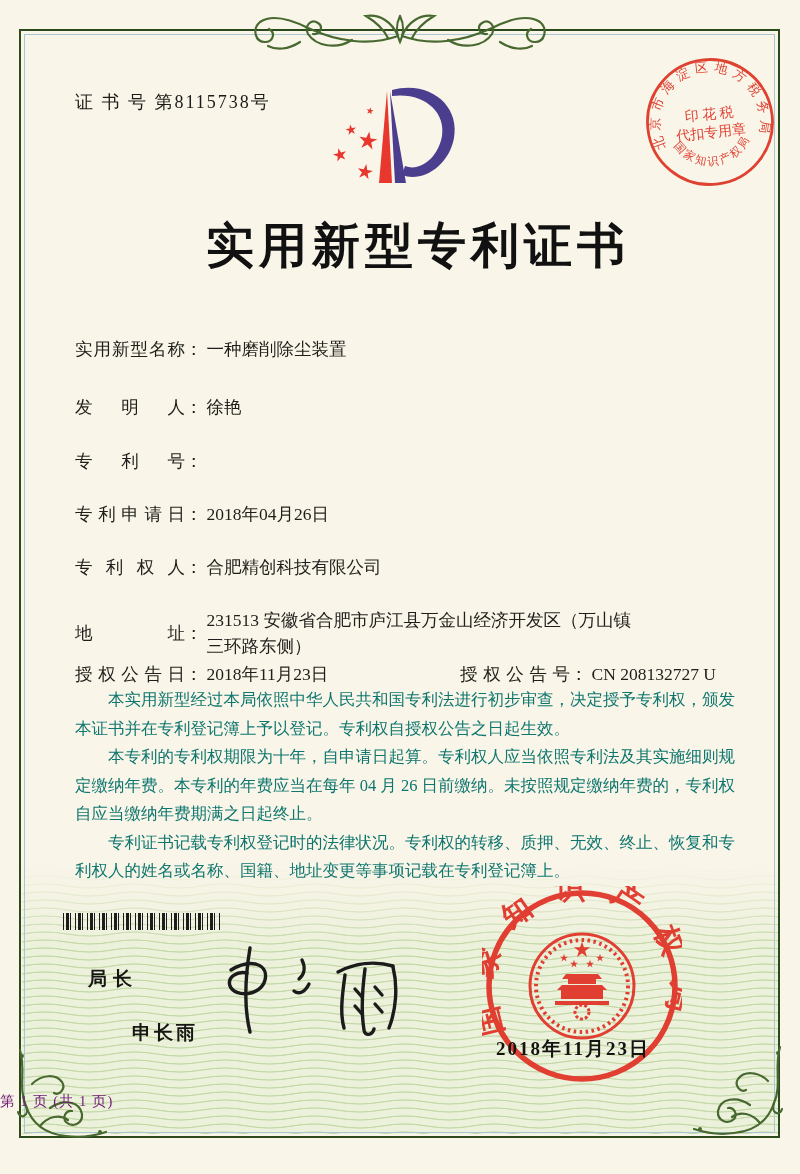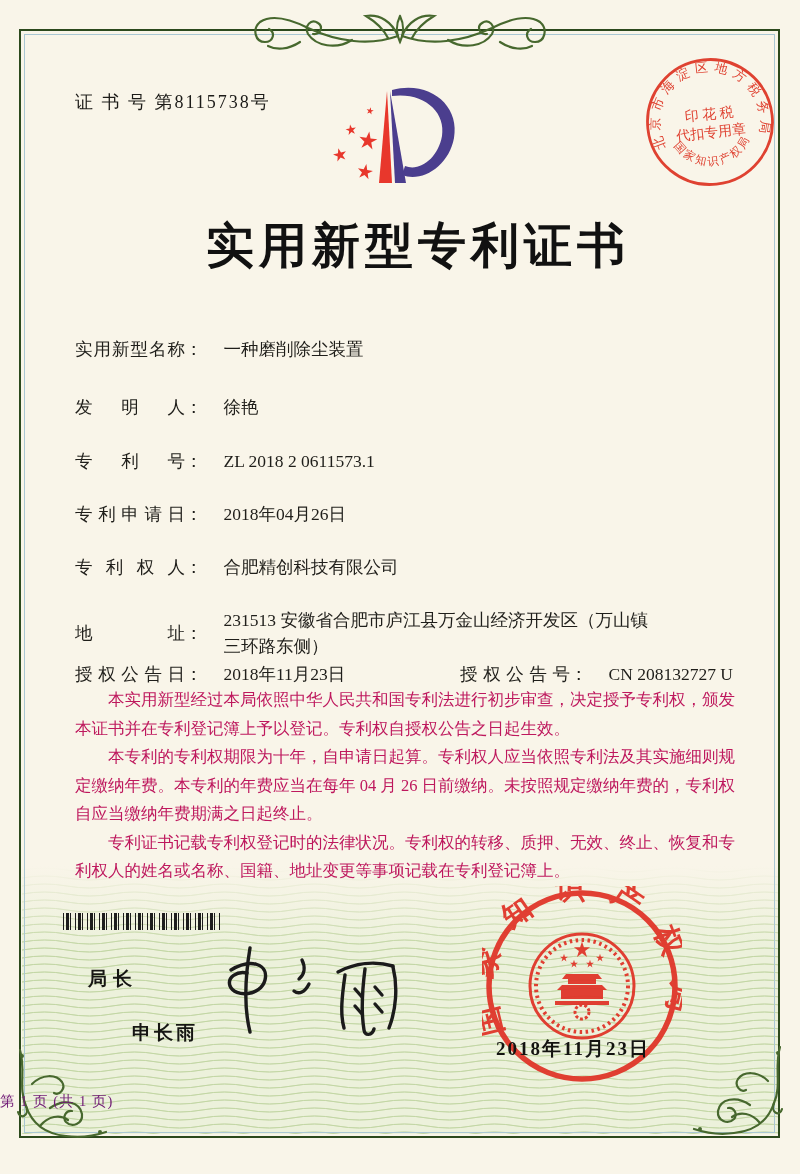--- a/index.html
+++ b/index.html
@@ -26,26 +26,26 @@
   .tax-stamp{position:absolute; left:640px; top:52px; z-index:5; opacity:.92; transform:rotate(-6deg);}
   .title{position:absolute; left:0; top:214px; width:780px; text-align:center;
     font-size:48px; font-weight:bold; letter-spacing:5px; color:#111; z-index:4;padding-left:28px;}
   
   .fields{position:absolute; left:75px; top:336px; width:680px; font-size:17.5px; color:#1f1e1a; z-index:4;}
   .frow{line-height:26px; margin-bottom:27px; position:relative; display:flex; align-items:center;}
   .frow.r1{margin-bottom:32px;} .frow.r2{margin-bottom:28px;} .frow.addr{margin-bottom:2px;}
   .flabel{display:inline-block; width:110px; text-align:justify; text-align-last:justify;
     text-justify:inter-character; flex:0 0 110px;}
   .colon{flex:0 0 auto;}
-  .fvalue{margin-left:21px;}
+  .fvalue{margin-left:4px;}
   .fvalue.addr{max-width:430px;}
   .grant-right{position:absolute; left:385px; top:0; display:flex;}
   
   .body-text{position:absolute; left:75px; top:686px; width:666px; z-index:4;
-    font-size:16.5px; line-height:28.5px; color:#be185d;}
+    font-size:16.5px; line-height:28.5px; color:#0f766e;}
   .body-text p{margin:0; text-indent:33px;}
   
   .barcode{position:absolute; left:63px; top:913px; width:157px; height:17px; z-index:4;
     background:repeating-linear-gradient(90deg,#1d1d1d 0 1.5px,transparent 1.5px 3px,#1d1d1d 3px 6px,transparent 6px 7.5px,#1d1d1d 7.5px 8.5px,transparent 8.5px 12px);}
   .officer{position:absolute; left:88px; top:966px; z-index:4;
     font-family:"Liberation Sans", sans-serif; font-size:19px; color:#161613; font-weight:600;}
   .officer .o-title{letter-spacing:6px; margin-bottom:28px;}
   .officer .o-name{letter-spacing:3px;margin-left:44px;}
   .signature{position:absolute; left:205px; top:942px; z-index:4;}
   .seal{position:absolute; left:482px; top:886px; z-index:4; opacity:.93;}
@@ -159,21 +159,20 @@
       <span class="fvalue">一种磨削除尘装置</span>
     </div>
     <div class="frow r2">
       <span class="flabel">发明人</span>
         <span class="colon">：</span>
       <span class="fvalue">徐艳</span>
     </div>
     <div class="frow">
       <span class="flabel">专利号</span>
         <span class="colon">：</span>
-      <span class="fvalue">ZL 2018 2 0611573.1</span>
     </div>
     <div class="frow">
       <span class="flabel">专利申请日</span>
         <span class="colon">：</span>
       <span class="fvalue">2018年04月26日</span>
     </div>
     <div class="frow">
       <span class="flabel">专利权人</span>
         <span class="colon">：</span>
       <span class="fvalue">合肥精创科技有限公司</span>

